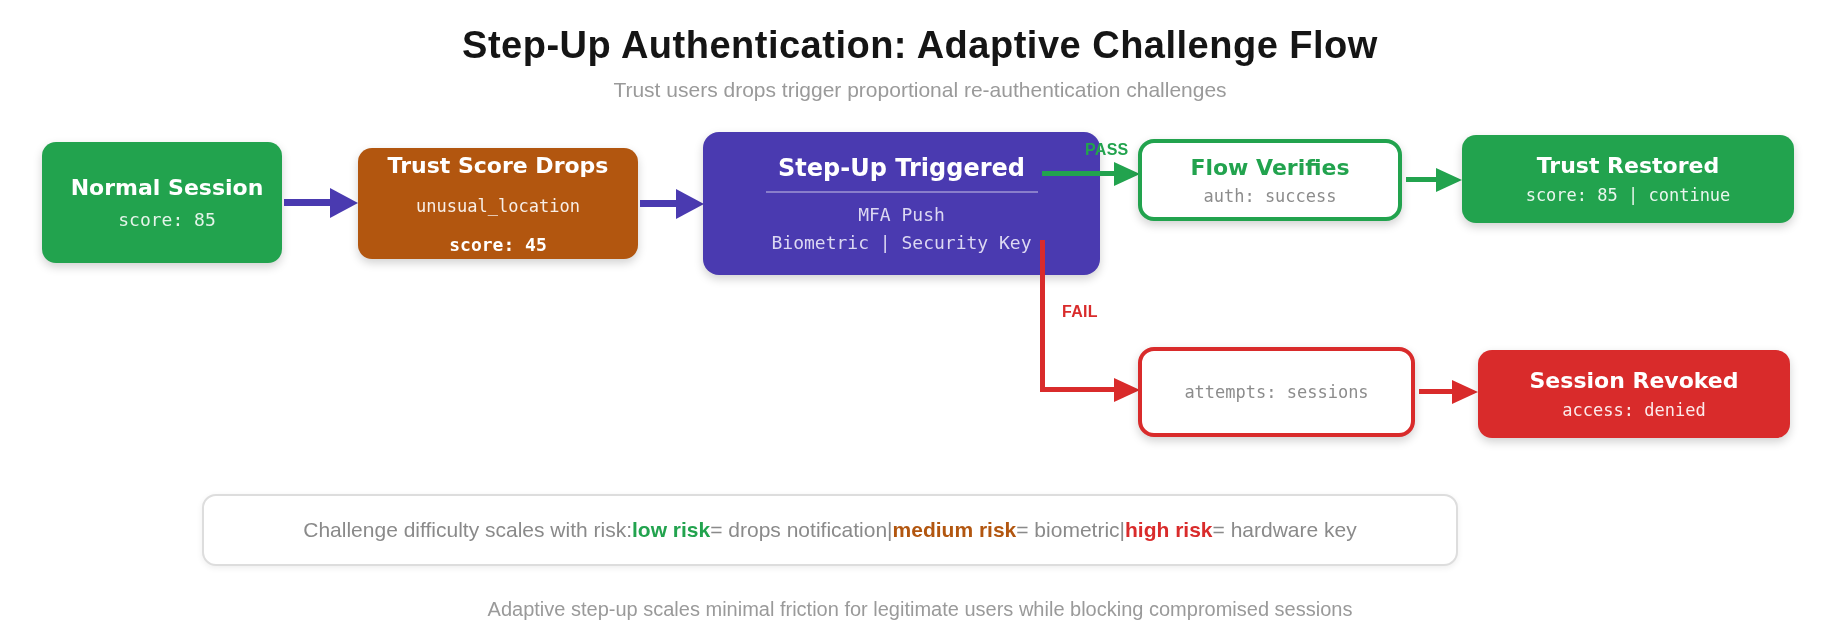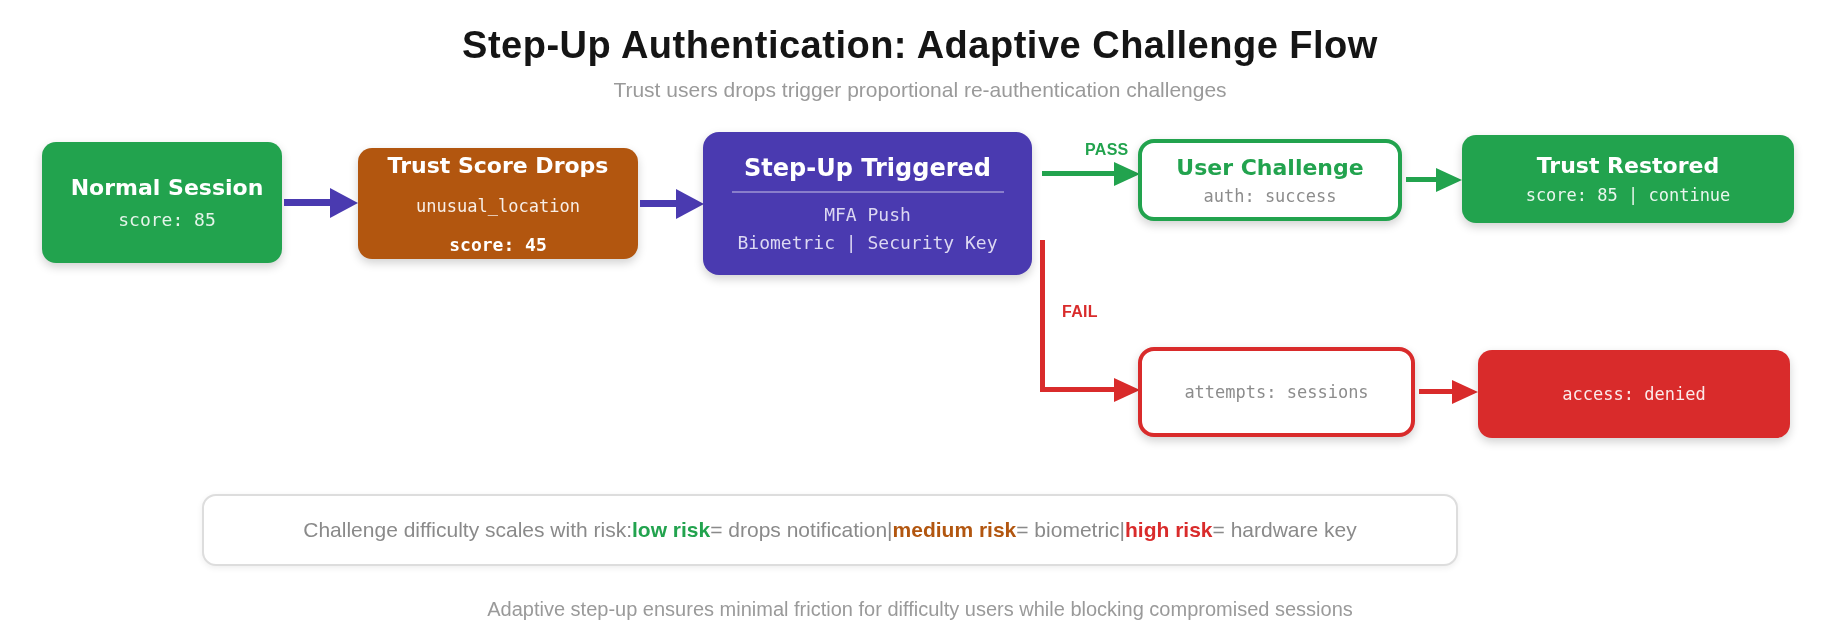--- a/index.html
+++ b/index.html
@@ -84,33 +84,33 @@
 
   <div class="node node-orange" style="left:358px;top:148px;width:280px;height:111px;gap:18px;">
     <div class="ntitle">Trust Score Drops</div>
     <div class="mono detail-white-sm">unusual_location</div>
     <div class="mono detail-bold">score: 45</div>
   </div>
 
   <div class="shaft-h p-shaft" style="left:640px;top:200px;width:38px;"></div>
   <div class="head-right p-head" style="left:676px;top:189px;"></div>
 
-  <div class="node node-purple" id="node-step-up" style="left:703px;top:132px;width:329px;height:143px;">
+  <div class="node node-purple" id="node-step-up" style="left:703px;top:132px;width:397px;height:143px;">
     <div class="ntitle">Step-Up Triggered</div>
     <div class="divider"></div>
     <div class="mono detail-lav">MFA Push</div>
     <div class="mono detail-lav">Biometric | Security Key</div>
   </div>
 
   <div class="edge-label edge-pass" style="left:1085px;top:141px;">PASS</div>
   <div class="shaft-h g-shaft" style="left:1042px;top:171px;width:72px;"></div>
   <div class="head-right g-head" style="left:1114px;top:162px;"></div>
 
   <div class="node node-outline-green" style="left:1138px;top:139px;width:264px;height:82px;gap:6px;">
-    <div class="ntitle">User Challenge</div>
+    <div class="ntitle">Flow Verifies</div>
     <div class="mono detail-gray">auth: success</div>
   </div>
 
   <div class="shaft-h g-shaft" style="left:1406px;top:177px;width:32px;"></div>
   <div class="head-right g-head" style="left:1436px;top:168px;"></div>
 
   <div class="node node-green" style="left:1462px;top:135px;width:332px;height:88px;gap:7px;">
     <div class="ntitle">Trust Restored</div>
     <div class="mono detail-white-sm">score: 85 | continue</div>
   </div>
@@ -121,30 +121,31 @@
   <div class="head-right r-head" style="left:1114px;top:378px;"></div>
 
   <div class="node node-outline-red" style="left:1138px;top:347px;width:277px;height:90px;gap:6px;">
     <div class="mono detail-gray">attempts: sessions</div>
   </div>
 
   <div class="shaft-h r-shaft" style="left:1419px;top:389px;width:33px;"></div>
   <div class="head-right r-head" style="left:1452px;top:380px;"></div>
 
   <div class="node node-red" style="left:1478px;top:350px;width:312px;height:88px;gap:7px;">
+    <div class="ntitle">Session Revoked</div>
     <div class="mono detail-white-sm">access: denied</div>
   </div>
 
   <div class="legend">
     <span>Challenge difficulty scales with risk: </span>
     <span class="risk-low">low risk</span>
     <span> = drops notification</span>
     <span> | </span>
     <span class="risk-med">medium risk</span>
     <span> = biometric</span>
     <span> | </span>
     <span class="risk-high">high risk</span>
     <span> = hardware key</span>
   </div>
 
-  <div class="footer">Adaptive step-up ensures minimal friction for difficulty users while blocking compromised sessions</div>
+  <div class="footer">Adaptive step-up scales minimal friction for legitimate users while blocking compromised sessions</div>
 
 </div>
 
 </body></html>

